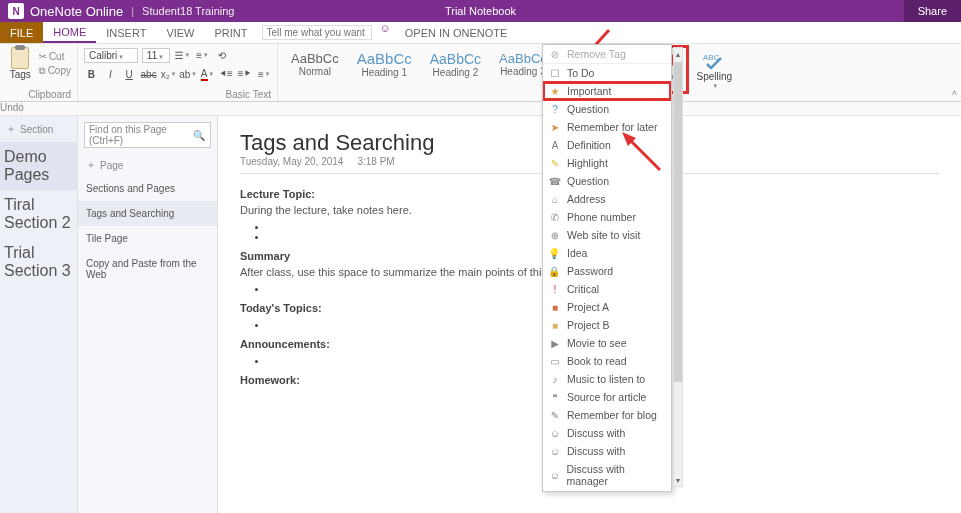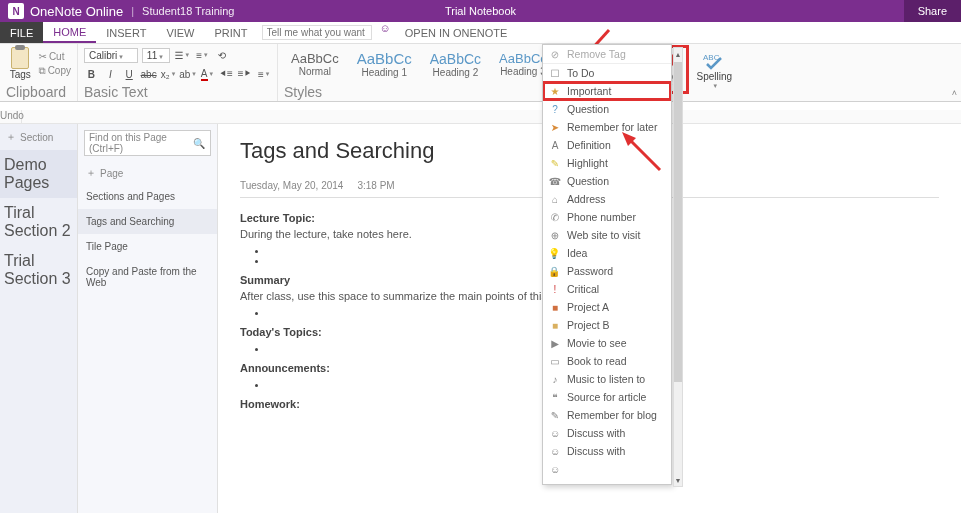--- a/index.html
+++ b/index.html
@@ -10,31 +10,31 @@
 .titlebar .logo { width: 16px; height: 16px; background: #fff; color: #7B2E8E; font-weight: bold; display: flex; align-items: center; justify-content: center; font-size: 10px; margin-right: 6px; border-radius: 2px; }
 .titlebar .app { font-size: 13px; font-weight: 400; }
 .titlebar .sep { margin: 0 8px; opacity: .6; }
 .titlebar .user { font-size: 11px; opacity: .9; }
 .titlebar .center { position: absolute; left: 50%; transform: translateX(-50%); font-size: 11px; }
 .titlebar .share { position: absolute; right: 0; top: 0; height: 22px; background: #5c1f6a; padding: 0 14px; display: flex; align-items: center; font-size: 11px; cursor: pointer; }
 
 
 .ribbon-tabs { background: #fff; border-bottom: 1px solid #e0e0e0; height: 22px; display: flex; align-items: stretch; font-size: 11px; }
 .ribbon-tabs .tab { padding: 0 10px; display: flex; align-items: center; color: #666; cursor: pointer; }
-.ribbon-tabs .tab.file { background: #404040; color: #fff; }
+.ribbon-tabs .tab.file { background: #a16207; color: #fff; }
 .ribbon-tabs .tab.active { color: #7B2E8E; border-bottom: 2px solid #7B2E8E; }
 .ribbon-tabs .search { margin-left: 4px; display: flex; align-items: center; }
 .ribbon-tabs .search input { border: 1px solid #ddd; font-size: 10px; padding: 1px 4px; width: 110px; color: #aaa; }
 .ribbon-tabs .smiley { margin-left: 8px; color: #7B2E8E; }
 .ribbon-tabs .open-app { margin-left: 14px; color: #666; display:flex; align-items:center; }
 
 
 .ribbon { height: 58px; border-bottom: 1px solid #d0d0d0; display: flex; background: #fafafa; font-size: 10px; position: relative; }
 .ribbon-group { border-right: 1px solid #e5e5e5; display: flex; flex-direction: column; justify-content: space-between; padding: 3px 6px 1px; }
-.ribbon-group .label { text-align: left; color: #888; font-size: 14px; }
+.ribbon-group .label { text-align: right; color: #888; font-size: 10px; }
 .ribbon-row { display: flex; align-items: center; gap: 4px; }
 .paste-btn { display:flex; flex-direction:column; align-items:center; width:32px; }
 .paste-btn .icn { width:18px; height:22px; background:#f3e6c4; border:1px solid #c9b26f; border-radius:2px; position:relative; }
 .paste-btn .icn::before{content:""; position:absolute; top:-3px; left:3px; width:10px; height:5px; background:#888; border-radius:2px;}
 .small-btn { color:#888; font-size:10px; display:flex; align-items:center; gap:2px; }
 .font-name { border:1px solid #ccc; padding:1px 14px 1px 4px; background:#fff; position:relative; }
 .font-size { border:1px solid #ccc; padding:1px 10px 1px 4px; background:#fff; width:28px; }
 .fmt-btn { width:16px; height:16px; display:flex; align-items:center; justify-content:center; color:#555; cursor:pointer; }
 .fmt-btn.bold{font-weight:bold;} .fmt-btn.italic{font-style:italic;} .fmt-btn.underline{text-decoration:underline;}
 .style-box { border:1px solid transparent; padding:2px 6px; text-align:center; cursor:pointer; }
@@ -46,21 +46,21 @@
 .style-box .name{ font-size:10px; color:#666; }
 .big-btn { display:flex; flex-direction:column; align-items:center; padding:2px 6px; cursor:pointer; }
 .big-btn .icn { width:22px; height:22px; display:flex; align-items:center; justify-content:center; }
 .big-btn.tag { outline: 3px solid #e03030; outline-offset: -1px; }
 
 
 .arrow1{position:absolute; left:574px; top:-16px; width:40px; height:40px; pointer-events:none;}
 .arrow2{position:absolute; left:622px; top:132px; width:40px; height:40px; pointer-events:none; z-index:30;}
 
 
-.undo-strip { height: 14px; border-bottom:1px solid #e5e5e5; background:#fafafa; display:flex; font-size:10px; color:#888;margin-top:8px; }
+.undo-strip { height: 14px; border-bottom:1px solid #e5e5e5; background:#fafafa; display:flex; font-size:10px; color:#888; }
 .undo-strip div{ border-right:1px solid #e5e5e5; text-align:center; }
 
 
 .main { display:flex; height: calc(513px - 22px - 22px - 58px - 14px); }
 
 
 .sections { width: 78px; background:#eef0f7; border-right:1px solid #e0e0e0; }
 .sections .hdr{ color:#888; padding:6px 6px; font-size:10px; display:flex; align-items:center; gap:4px;}
 .sections .item{ padding:6px 4px; font-size:16px; color:#555; cursor:pointer; }
 .sections .item.active{ background:#e1e4ef; }
@@ -69,21 +69,21 @@
 .pages { width: 140px; background:#f6f7fb; border-right:1px solid #e0e0e0; }
 .pages .search-row{ padding:6px; }
 .pages .search-row .box{ border:1px solid #ccc; background:#fff; display:flex; align-items:center; padding:1px 4px; font-size:10px; color:#888; }
 .pages .hdr{ color:#888; padding:4px 8px; font-size:10px; display:flex; align-items:center; gap:4px; }
 .pages .pitem{ padding:7px 8px; font-size:10px; color:#555; cursor:pointer; }
 .pages .pitem.active{ background:#e9ebf2; }
 
 
 .content { flex:1; padding: 14px 22px; overflow:auto; position:relative; }
 .content h1{ font-size:22px; font-weight:300; color:#333; }
-.content .date{ color:#888; font-size:10px; margin-top:16px; display:flex; gap:14px; }
+.content .date{ color:#888; font-size:10px; margin-top:0; display:flex; gap:14px; }
 .content hr{ border:none; border-top:1px solid #ddd; margin:6px 0 14px; }
 .content .sec-title{ font-weight:bold; font-size:11px; margin-top:8px; }
 .content .sec-body{ font-size:11px; margin:4px 0; color:#555; }
 .content ul{ list-style: disc; margin:4px 0 10px 28px; }
 .content ul li{ height:10px; }
 
 
 .tag-menu{ position:absolute; left:542px; top:44px; width:130px; background:#fff; border:1px solid #c9c9c9; box-shadow:2px 2px 6px rgba(0,0,0,.2); z-index:20; font-size:10.5px; }
 .tag-menu .scroll{ max-height:446px; overflow:hidden; }
 .tag-menu .row{ display:flex; align-items:center; gap:6px; padding:3px 6px; cursor:pointer; color:#555; }
@@ -398,20 +398,21 @@
         <div class="row">
           <span class="ticon" style="color:#888">☺</span>
           <span>Discuss with <person a=""></person></span>
         </div>
         <div class="row">
           <span class="ticon" style="color:#888">☺</span>
           <span>Discuss with <person b=""></person></span>
         </div>
         <div class="row">
           <span class="ticon" style="color:#888">☺</span>
+          <span>Discuss with manager</span>
         </div>
         <div class="row"></div>
       </div>
   </div>
   <div class="tag-menu-scrollbar">
     <div class="arr up">▲</div>
     <div class="thumb"></div>
     <div class="arr down">▼</div>
   </div>
 </div>

